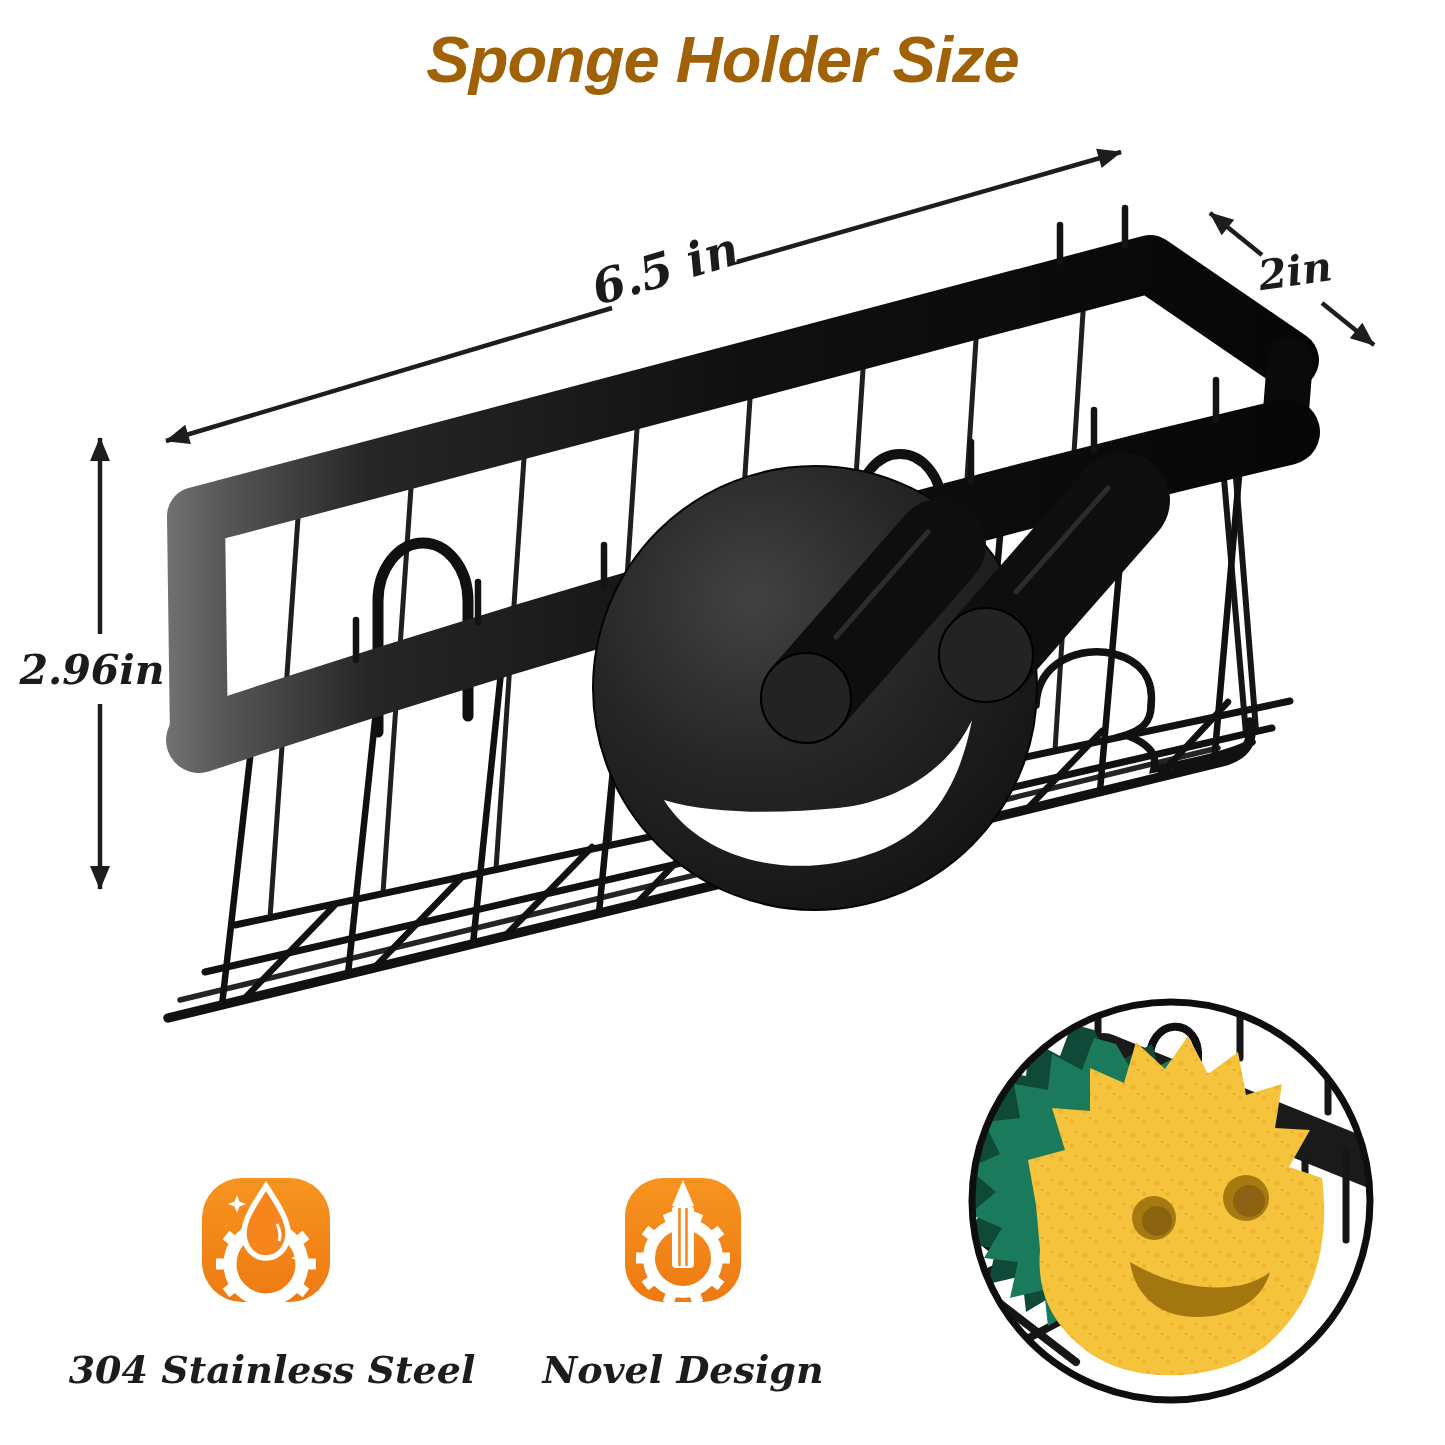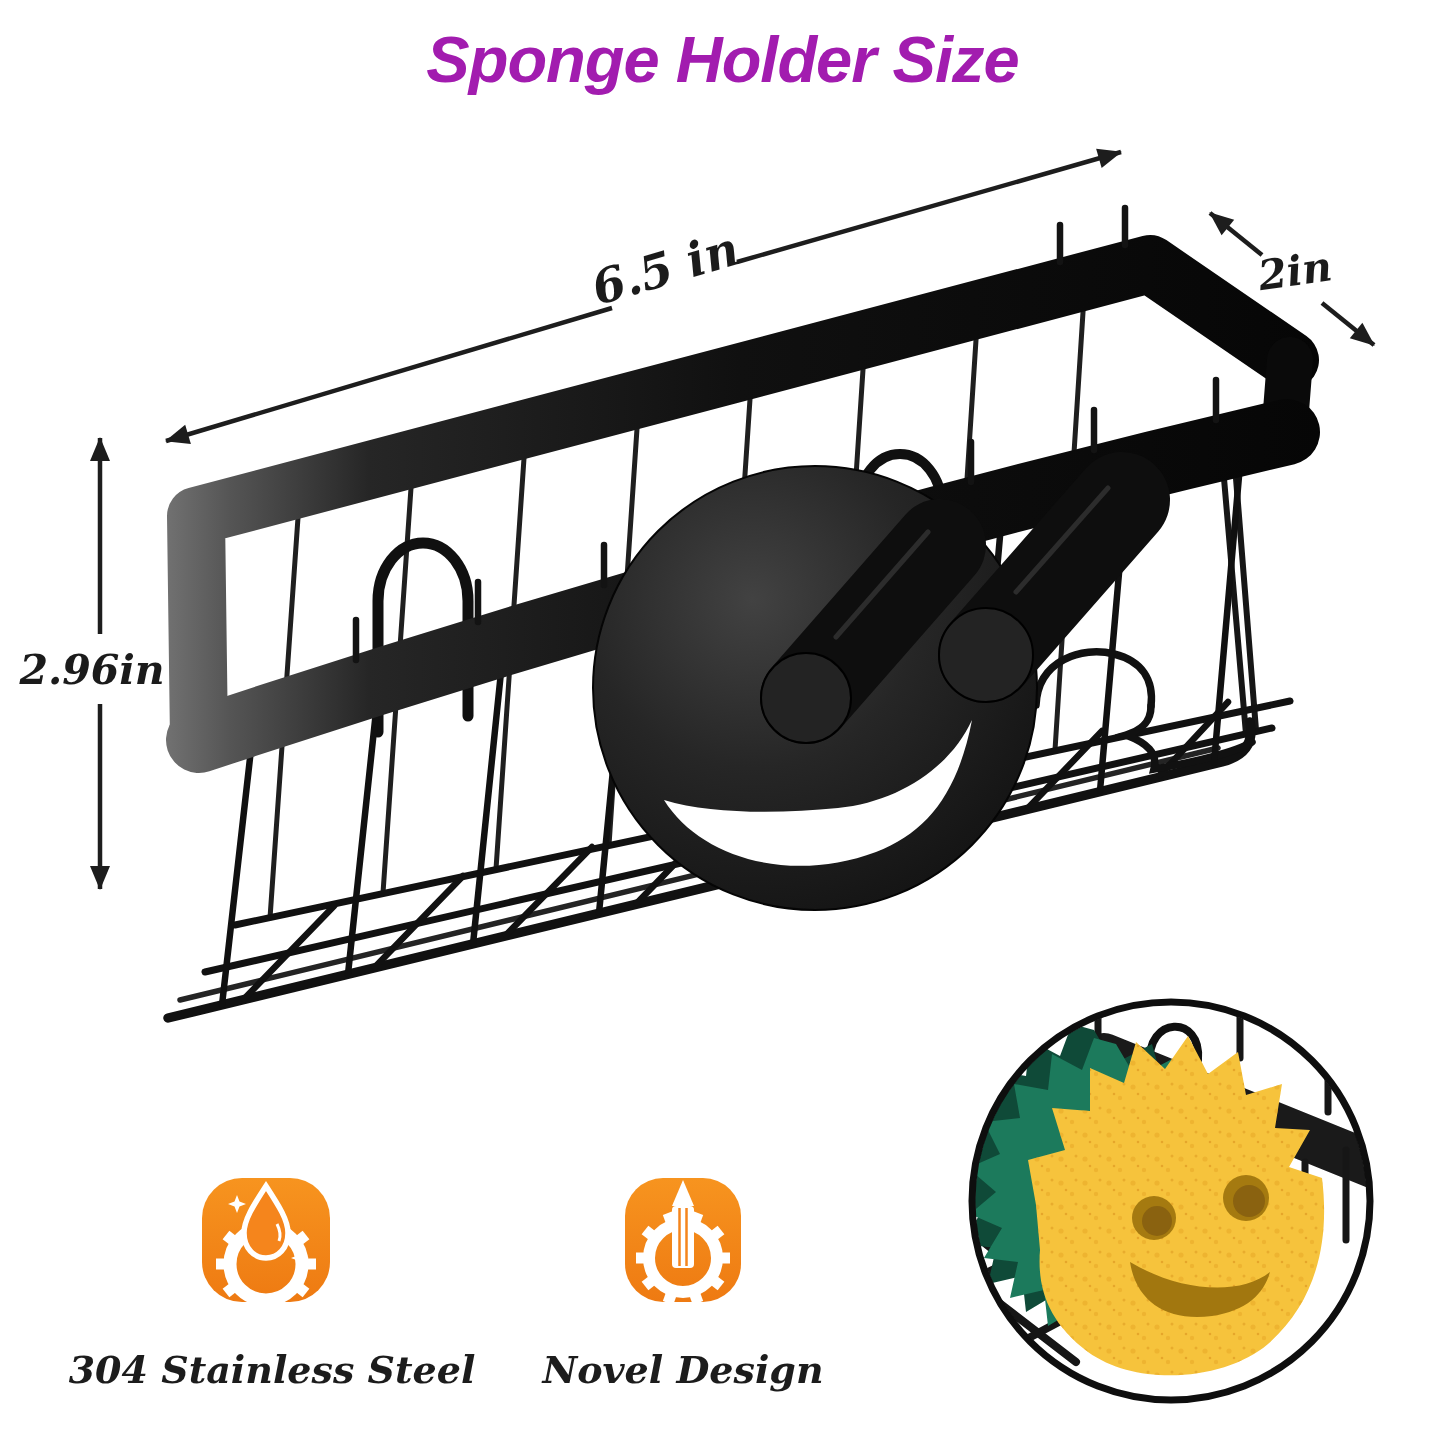--- a/index.html
+++ b/index.html
@@ -1,20 +1,20 @@
 <!DOCTYPE html>
 <html><head>
 <meta charset="utf-8">
 <style>
   html,body{margin:0;padding:0;background:#fff;}
   .page{position:relative;width:1445px;height:1445px;background:#ffffff;overflow:hidden;
         font-family:"Liberation Sans",sans-serif;}
   .title{position:absolute;top:22px;left:50%;transform:translateX(-50%);
          font-family:"Liberation Sans",sans-serif;font-size:65px;font-weight:bold;
-         font-style:italic;color:#a21caf;letter-spacing:-1px;white-space:nowrap;}
+         font-style:italic;color:#a16207;letter-spacing:-1px;white-space:nowrap;}
   svg.illustration{position:absolute;left:0;top:0;}
   .dim-text{font-family:"DejaVu Serif",serif;font-style:italic;font-weight:bold;fill:#1b1b1b;}
   .feat-text{font-family:"DejaVu Serif",serif;font-style:italic;font-weight:bold;fill:#1c1c1c;}
 </style>
 </head>
 <body>
 
 <div class="page">
 
   <div class="title">Sponge Holder Size</div>

